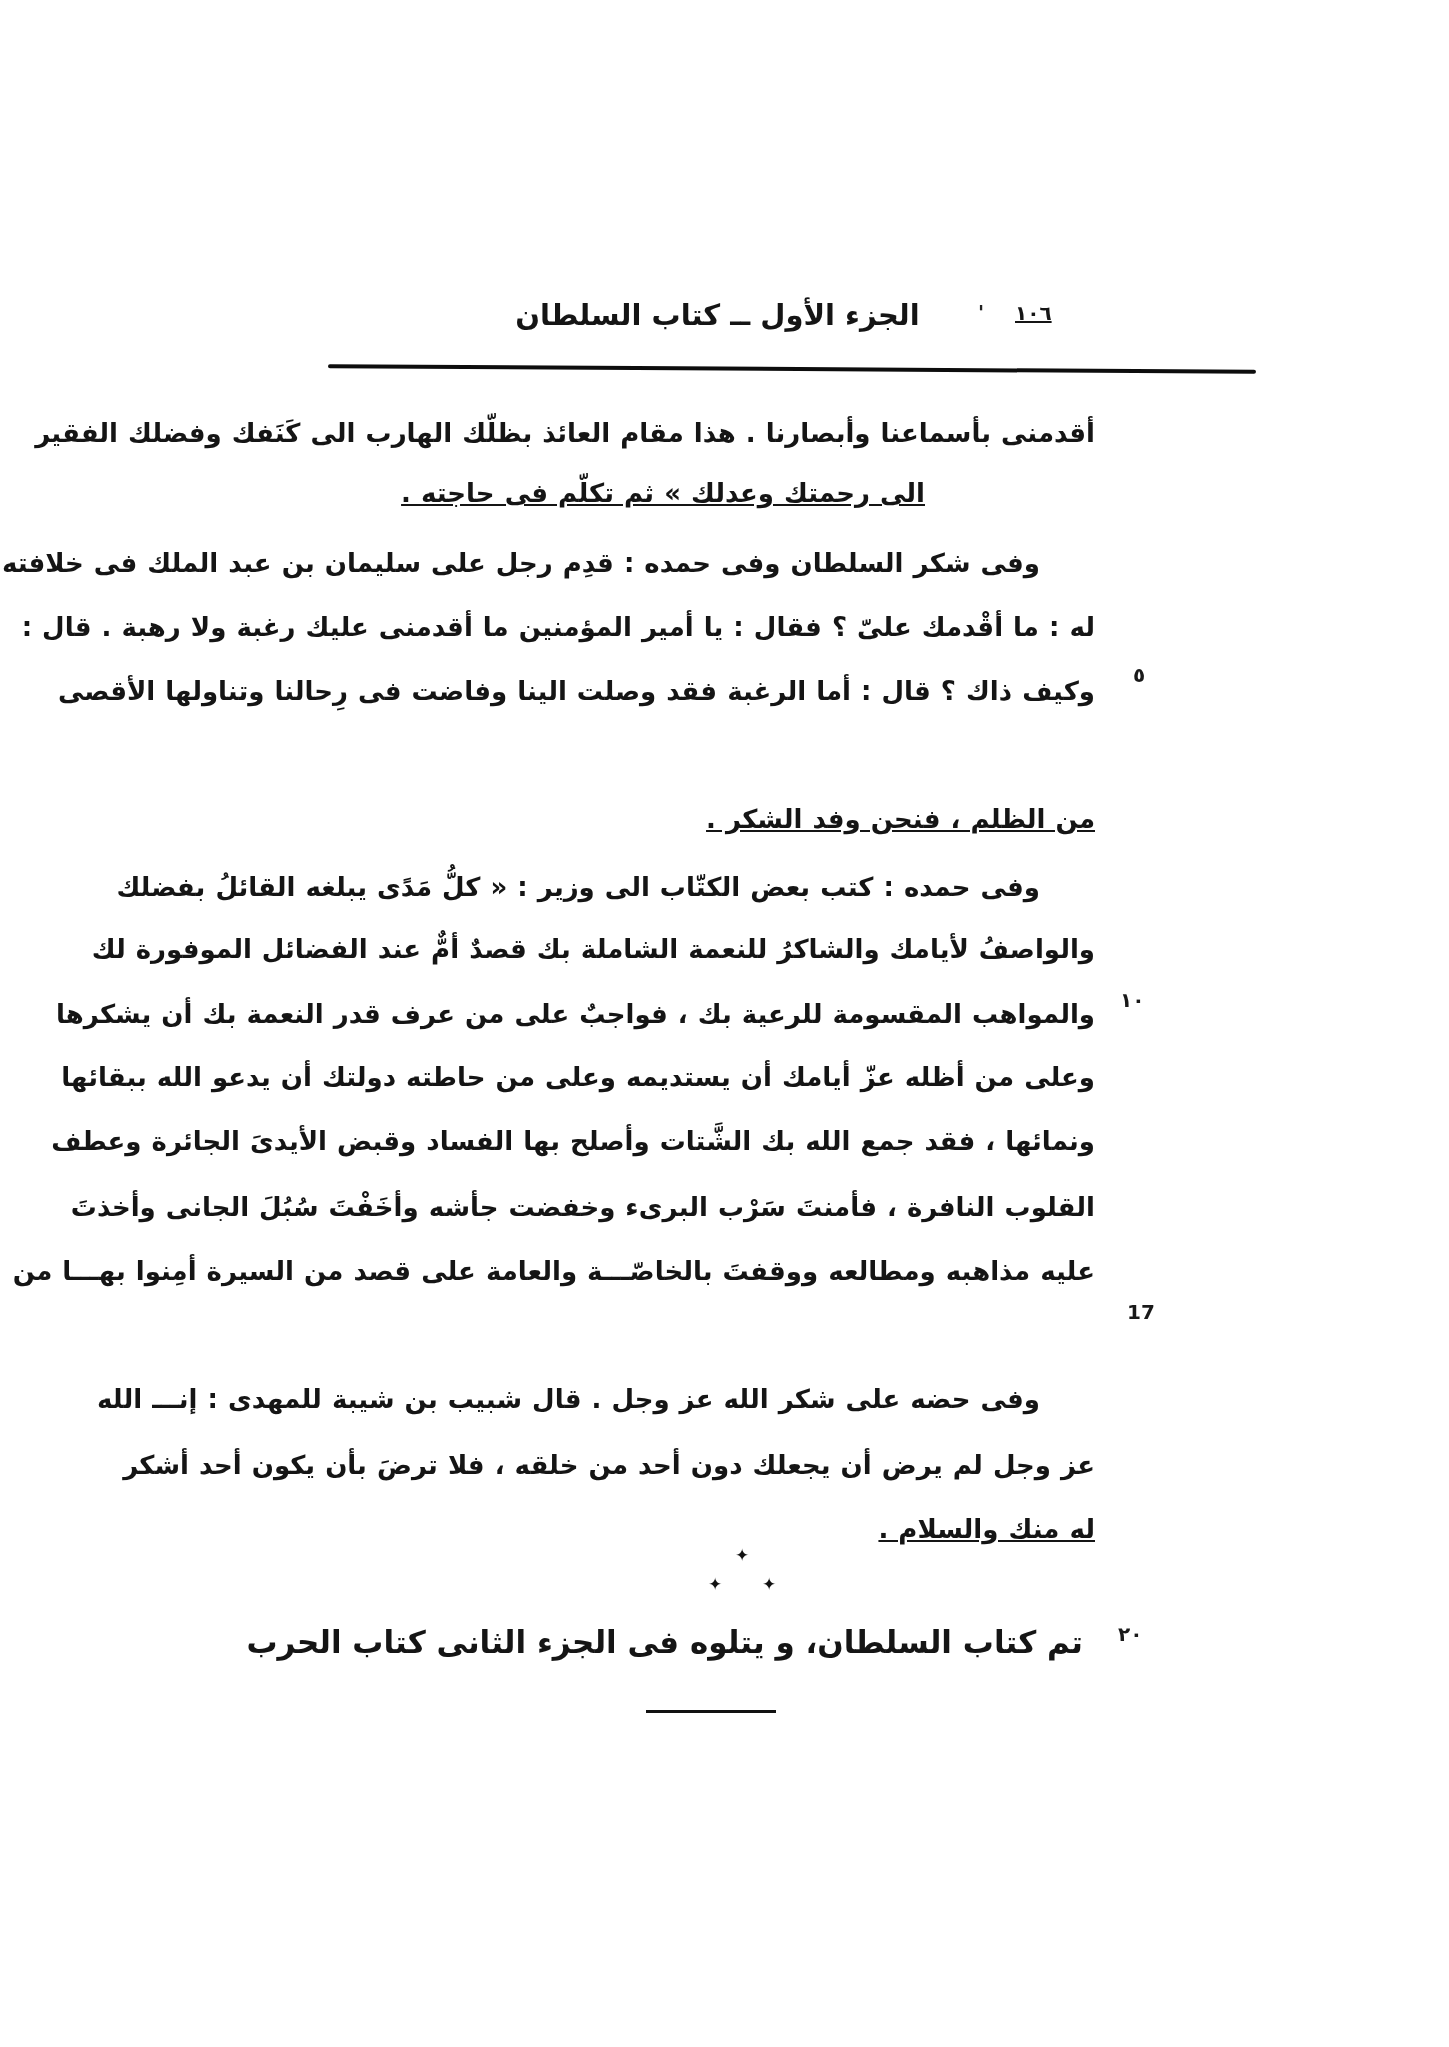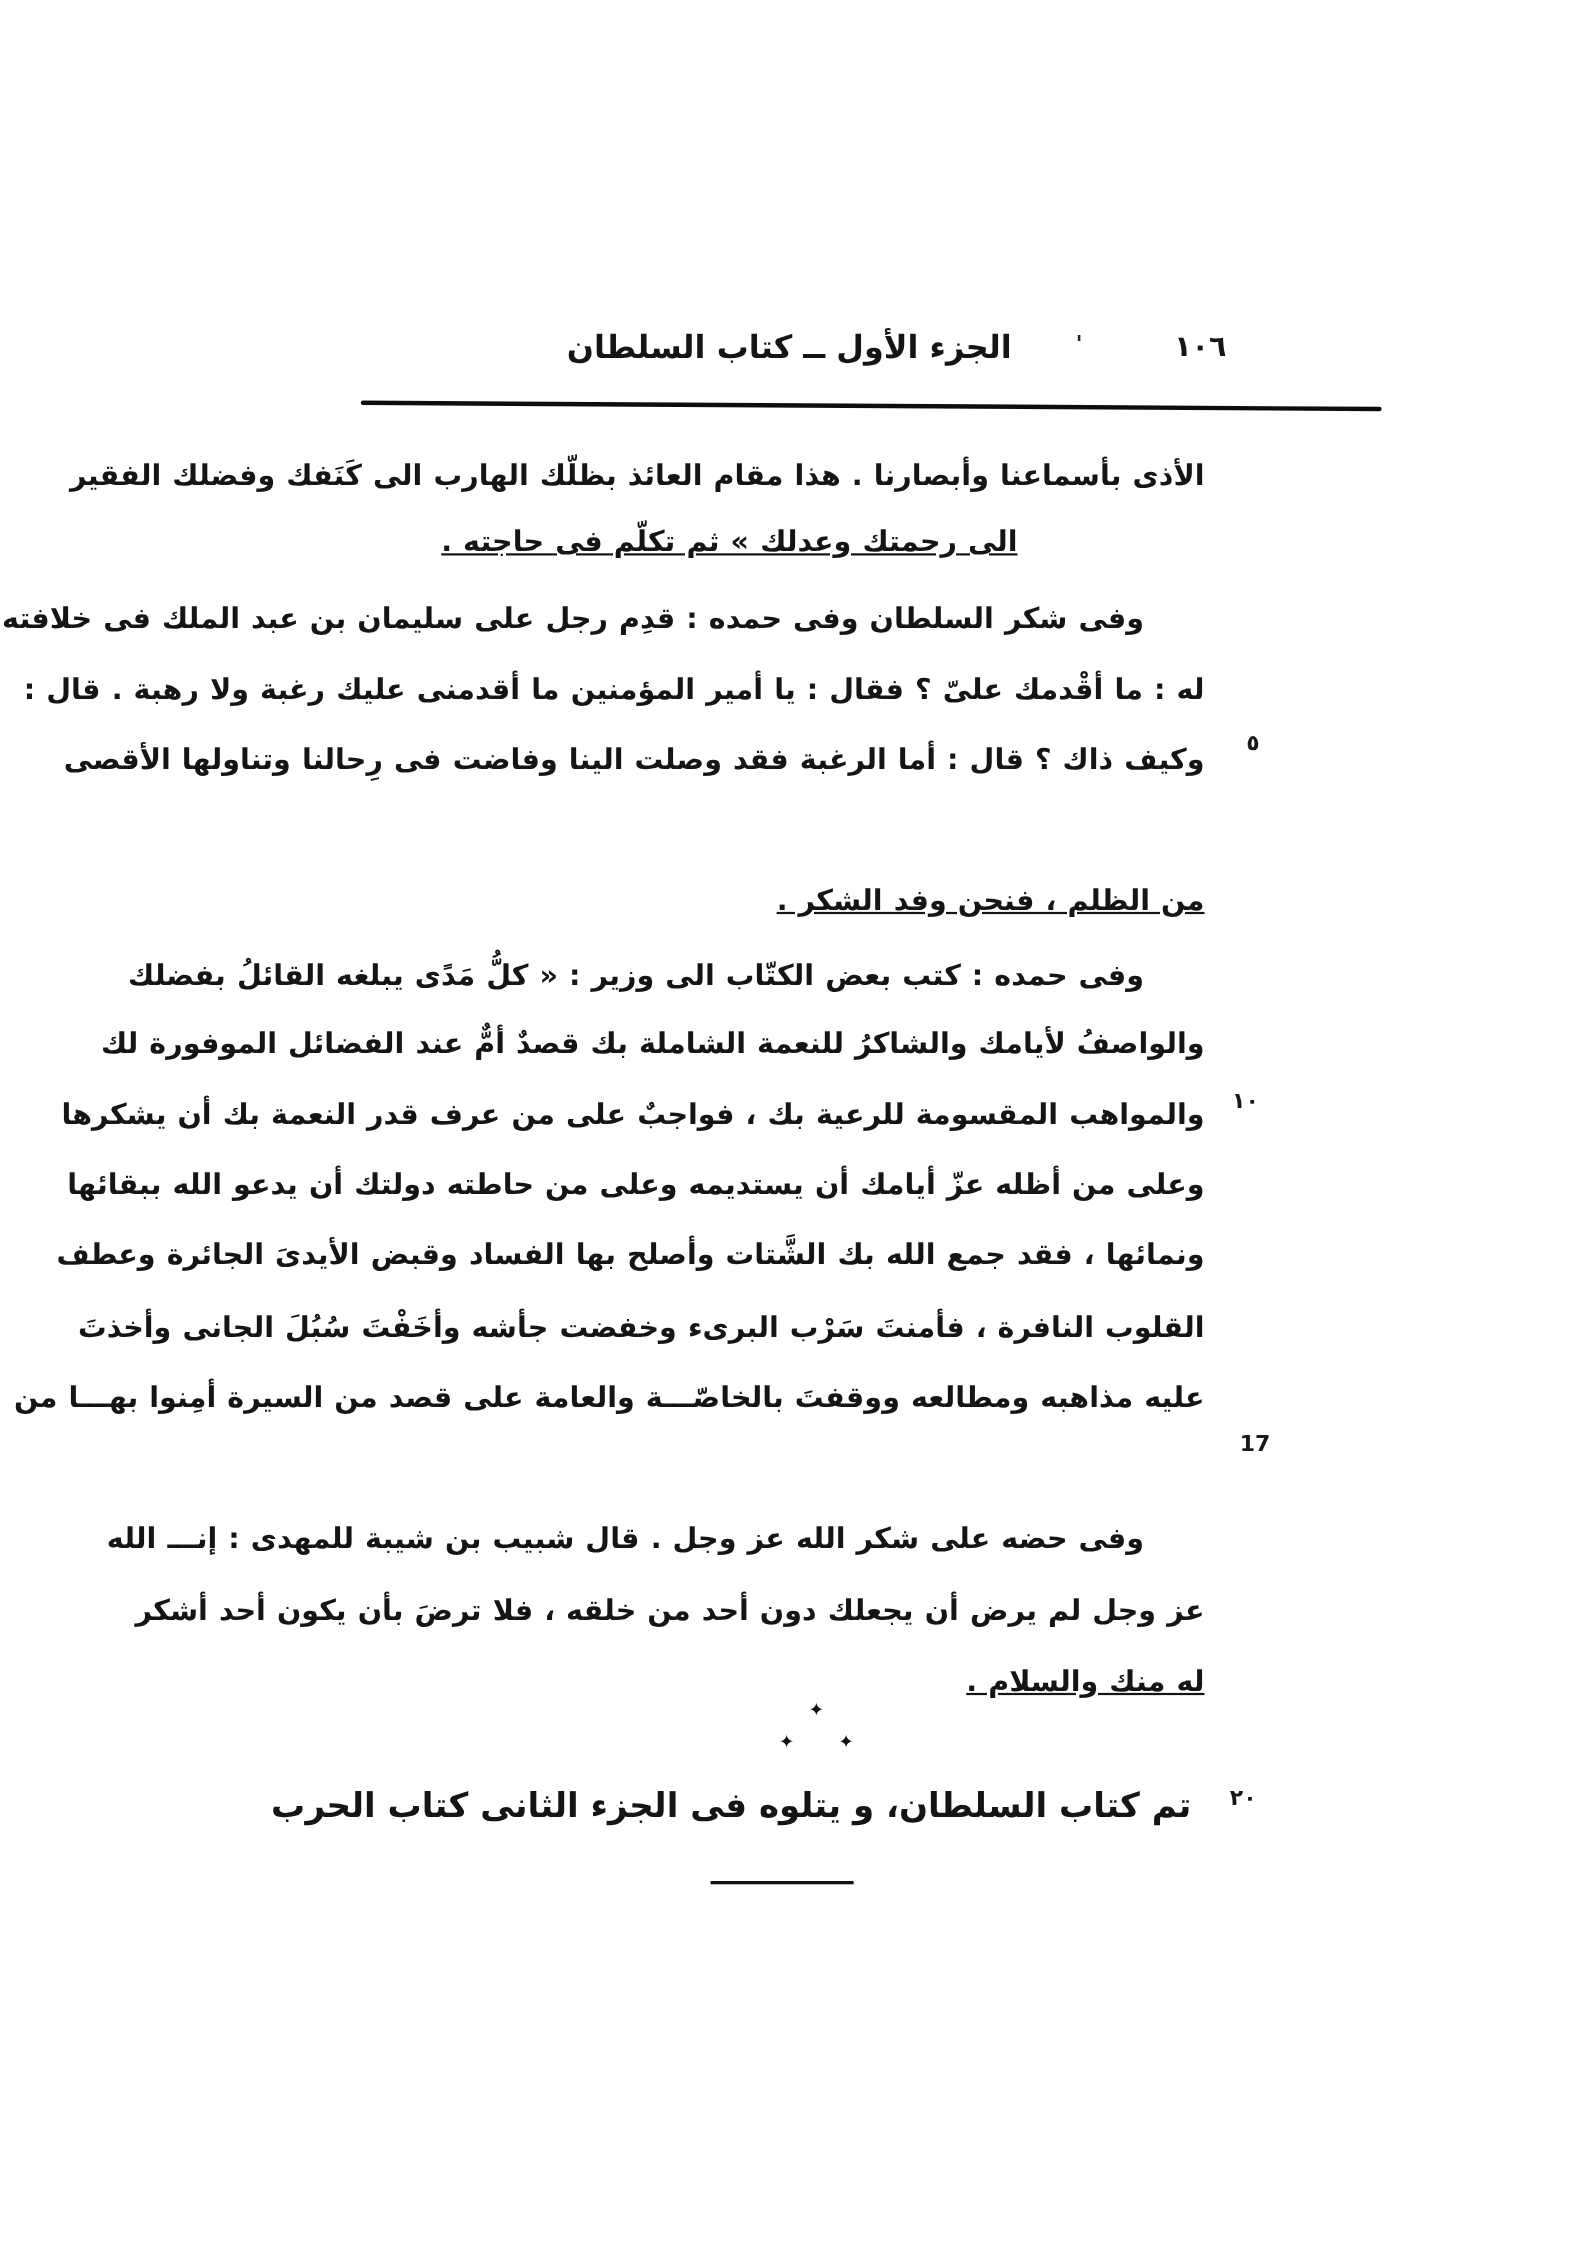--- a/index.html
+++ b/index.html
@@ -13,22 +13,22 @@
     color:#151515;
   }
   
   .hdr-title{
     position:absolute;left:340px;top:298px;width:755px;
     direction:rtl;text-align:center;
     font-size:29px;font-weight:bold;white-space:nowrap;
   }
   .hdr-pagenum{
     position:absolute;left:1015px;top:301px;width:100px;
-    direction:rtl;text-align:right;
-    font-size:26px;font-weight:bold;
+    direction:rtl;text-align:left;
+    font-size:20px;font-weight:bold;text-decoration:underline;
   }
   .hdr-mark{
     position:absolute;left:978px;top:300px;
     font-size:20px;font-weight:bold;color:#222;
   }
   .hdr-rule{
     position:absolute;left:328px;top:367px;width:928px;height:4px;
     background:#0d0d0d;border-radius:2px;
     transform:rotate(0.35deg);
   }
@@ -66,21 +66,21 @@
 </head>
 <body>
 
 <div class="page">
 
   <div class="hdr-title">الجزء الأول ــ كتاب السلطان</div>
   <span class="hdr-mark">'</span>
   <div class="hdr-pagenum">١٠٦</div>
   <div class="hdr-rule"></div>
 
-  <div class="ln j" style="top:412px">الأذى بأسماعنا وأبصارنا . هذا مقام العائذ بظلّك الهارب الى كَنَفك وفضلك الفقير</div>
+  <div class="ln j" style="top:412px">أقدمنى بأسماعنا وأبصارنا . هذا مقام العائذ بظلّك الهارب الى كَنَفك وفضلك الفقير</div>
   <div class="ln end" style="top:472px;padding-right:170px">الى رحمتك وعدلك » ثم تكلّم فى حاجته .</div>
   <div class="ln start" style="top:542px">وفى شكر السلطان وفى حمده : قدِم رجل على سليمان بن عبد الملك فى خلافته فقال</div>
   <div class="ln j" style="top:606px">له : ما أقْدمك علىّ ؟ فقال : يا أمير المؤمنين ما أقدمنى عليك رغبة ولا رهبة . قال :</div>
   <div class="ln j" style="top:670px">وكيف ذاك ؟ قال : أما الرغبة فقد وصلت الينا وفاضت فى رِحالنا وتناولها الأقصى</div>
   <div class="ln end" style="top:798px">من الظلم ، فنحن وفد الشكر .</div>
   <div class="ln start" style="top:866px">وفى حمده : كتب بعض الكتّاب الى وزير : « كلُّ مَدًى يبلغه القائلُ بفضلك</div>
   <div class="ln j" style="top:928px">والواصفُ لأيامك والشاكرُ للنعمة الشاملة بك قصدٌ أمٌّ عند الفضائل الموفورة لك</div>
   <div class="ln j" style="top:993px">والمواهب المقسومة للرعية بك ، فواجبٌ على من عرف قدر النعمة بك أن يشكرها</div>
   <div class="ln j" style="top:1120px">ونمائها ، فقد جمع الله بك الشَّتات وأصلح بها الفساد وقبض الأيدىَ الجائرة وعطف</div>
   <div class="ln j" style="top:1056px">وعلى من أظله عزّ أيامك أن يستديمه وعلى من حاطته دولتك أن يدعو الله ببقائها</div>

